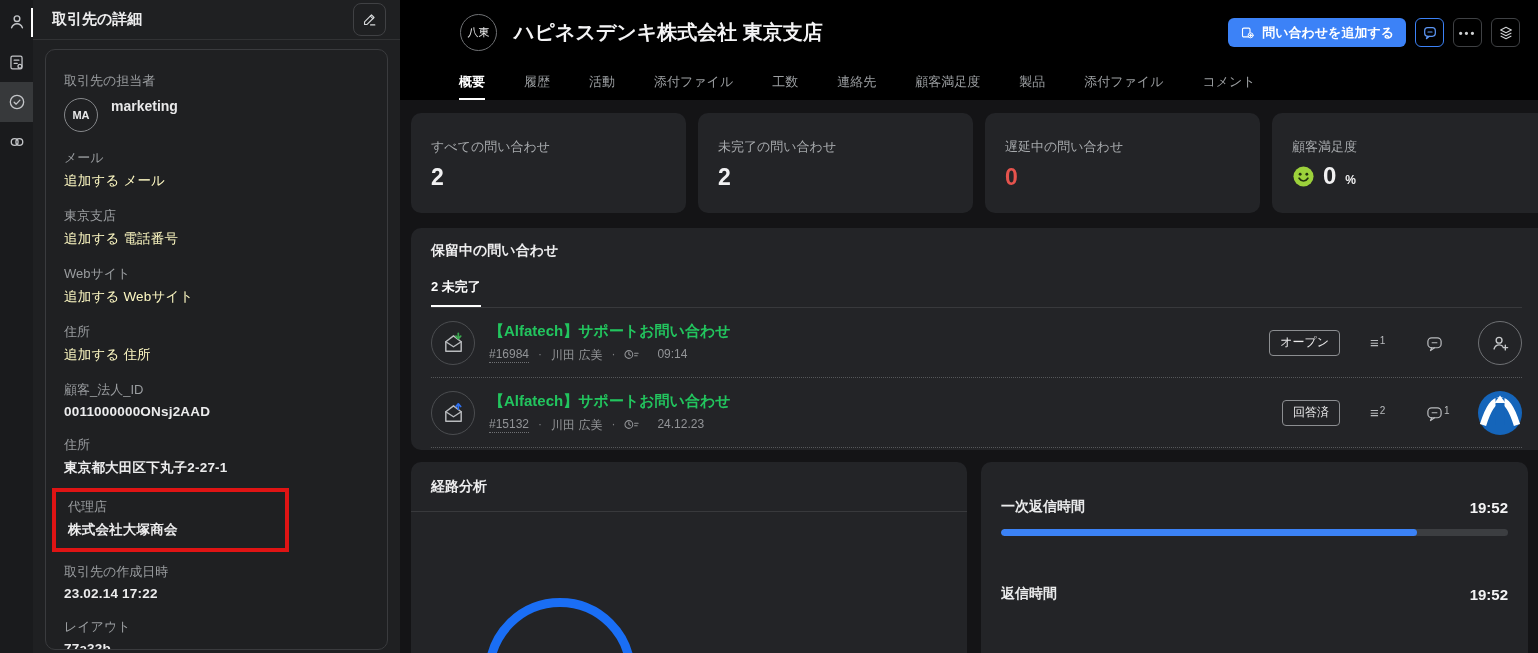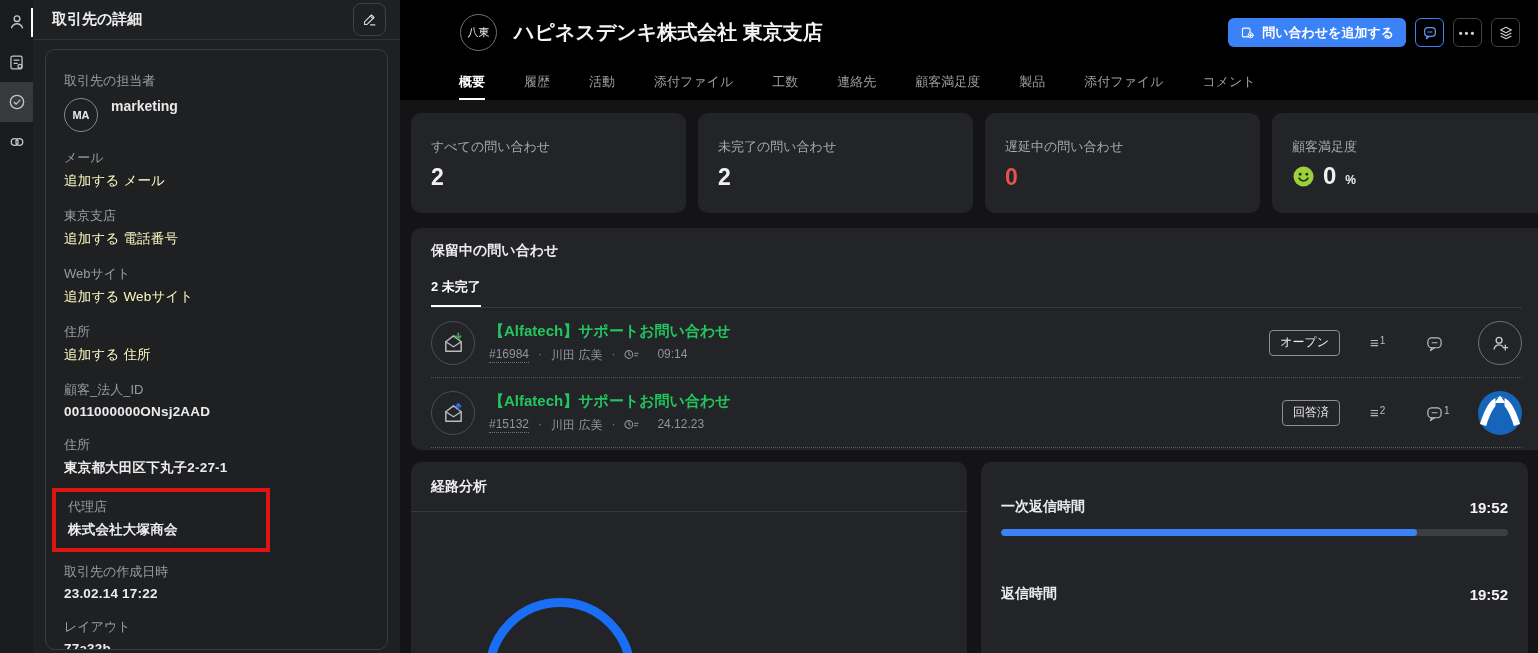--- a/index.html
+++ b/index.html
@@ -24,21 +24,21 @@
   .sidebar-title { font-size:15px; font-weight:700; color:#ededee; }
   .edit-btn { width:33px; height:33px; border:1px solid #404144; border-radius:8px; background:transparent; color:#d6d8da; cursor:pointer; }
   .sidebar-card { margin:9px 12px 0; border:1px solid #3a3b3e; border-radius:10px; height:601px; padding:22px 18px; overflow:hidden; background:#1f2022; }
   .field { margin-bottom:17px; }
   .field-label { font-size:13px; color:#9a9da0; margin-bottom:5px; }
   .field-value { font-size:13.5px; color:#ececed; font-weight:700; letter-spacing:.2px; }
   .field-value.placeholder { color:#fef9c3; font-weight:400; cursor:pointer; }
   .owner-row { display:flex; gap:13px; margin-top:8px; margin-bottom:8px; }
   .owner-avatar { width:34px; height:34px; border-radius:50%; border:1px solid #85878a; font-size:11px; font-weight:700; color:#e8e8e9; }
   .owner-name { font-size:14px; font-weight:700; }
-  .field.red-box { border:4px solid #df1414; padding:6px 12px 9px; margin:-6px -12px 11px; width:218px; }
+  .field.red-box { border:4px solid #df1414; padding:6px 12px 9px; margin:-6px -12px 11px; width:237px; }
 
   
   .main { position:absolute; left:400px; top:0; right:0; bottom:0; background:#141416; overflow:hidden; }
   .main-header { height:100px; background:#000000; position:relative; }
   .header-top { display:flex; align-items:center; padding:14px 18px 0 60px; }
   .big-avatar { width:37px; height:37px; border-radius:50%; border:1px solid #6f7174; font-size:11px; color:#e8e8e9; flex:none; }
   .page-title { margin-left:17px; font-size:20px; font-weight:600; color:#f4f4f5; white-space:nowrap; }
   .header-actions { margin-left:auto; display:flex; align-items:center; gap:9px; }
   .btn-primary { height:29px; background:#3c82f7; border:none; color:#fff; border-radius:6px; font-size:13px; font-weight:600; display:flex; align-items:center; gap:7px; padding:0 12px; cursor:pointer; font-family:inherit; white-space:nowrap; }
   .icon-btn { width:29px; height:29px; border-radius:6px; border:1px solid #3f4144; background:transparent; color:#cfd1d3; cursor:pointer; }

